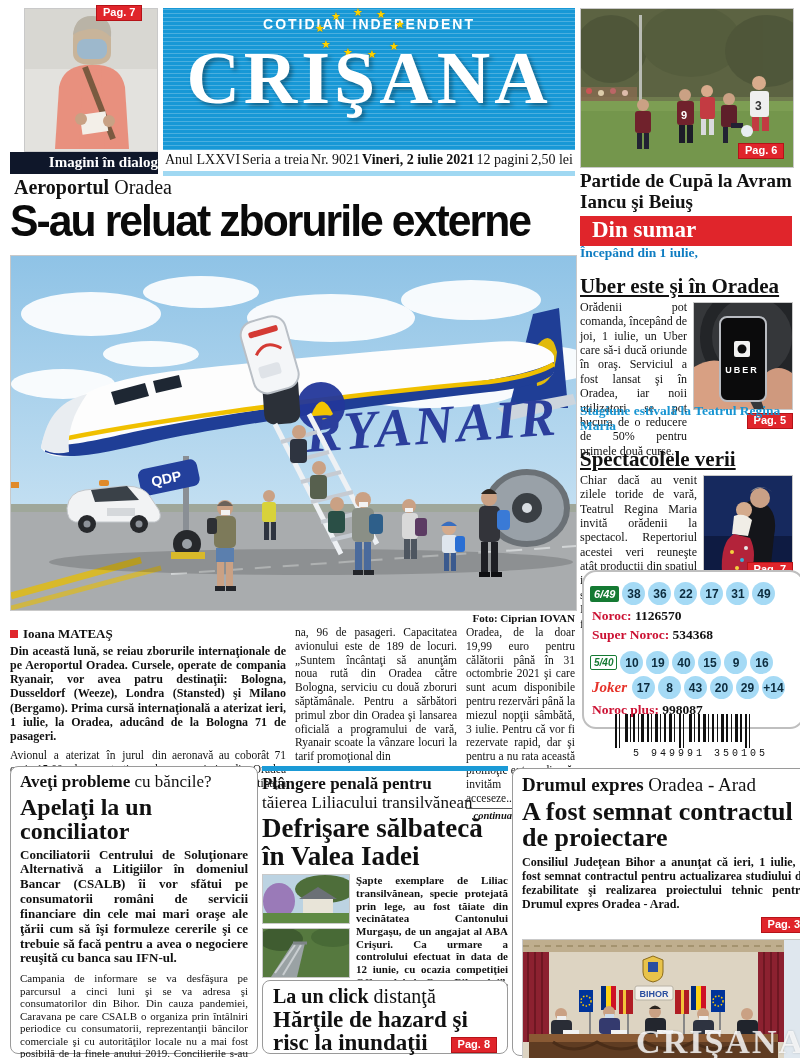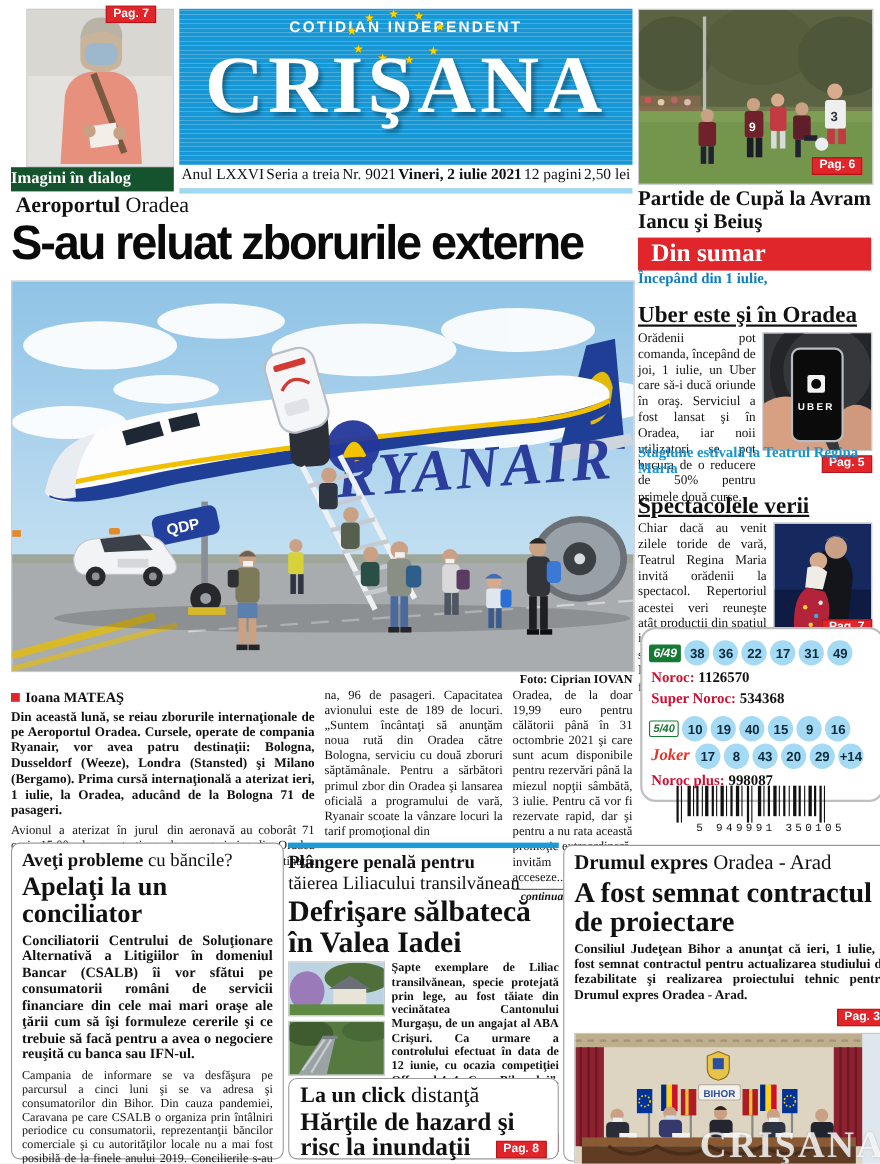--- a/index.html
+++ b/index.html
@@ -16,21 +16,21 @@
     font:bold 14px "Liberation Sans",sans-serif;letter-spacing:2px;}
   #paper-title{position:absolute;left:0;right:0;top:28px;text-align:center;color:#fff;
     font:bold 74px "Liberation Serif",serif;letter-spacing:4px;text-shadow:3px 3px 4px rgba(0,0,0,.35);}
   .star{position:absolute;color:#ffd400;font-size:11px;text-shadow:0 0 1px #7a6000;}
   #info-line{left:163px;top:152px;width:412px;display:flex;justify-content:space-between;
     font:14px "Liberation Serif",serif;padding:0 2px;box-sizing:border-box;}
   #info-rule{left:163px;top:171px;width:412px;height:5px;background:#a0d8f2;}
   
   #tl-badge{left:96px;top:5px;}
   #tl-photo{left:24px;top:8px;width:132px;height:142px;}
-  #tl-banner{left:10px;top:152px;width:148px;background:#14532d;color:#fff;text-align:left;
+  #tl-banner{left:10px;top:152px;width:148px;background:#0f172a;color:#fff;text-align:right;
     font:bold 15px "Liberation Serif",serif;padding:2px 0 3px;}
   
   #sports-photo{left:580px;top:8px;width:212px;height:158px;}
   #sports-badge{left:738px;top:143px;}
   #sports-headline{left:580px;top:170px;width:212px;font:bold 19px "Liberation Serif",serif;line-height:1.12;}
   #din-sumar{left:580px;top:216px;width:200px;background:#e0252b;color:#fff;
     font:bold 23px "Liberation Serif",serif;padding:1px 0 3px 12px;}
   
   .kicker-blue{color:#0f7dc2;font:bold 13.5px "Liberation Serif",serif;line-height:1.1;}
   .side-headline{font:bold 21px "Liberation Serif",serif;line-height:1.05;margin:14px 0 3px;text-decoration:underline;}

